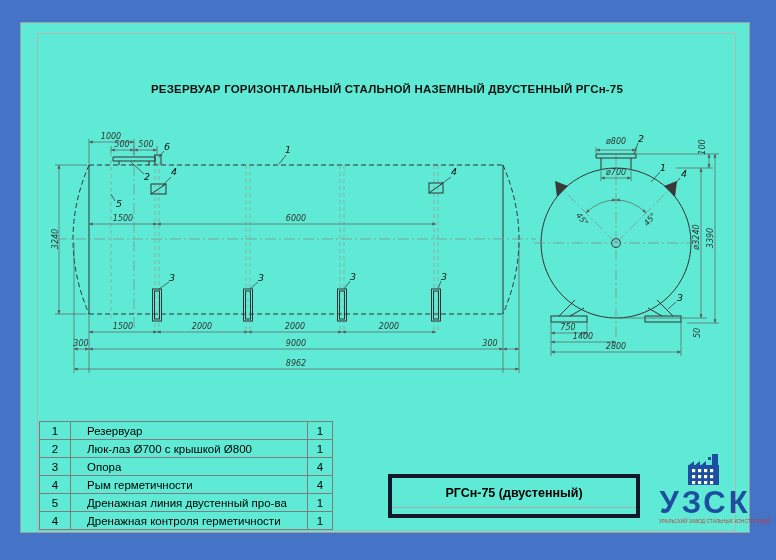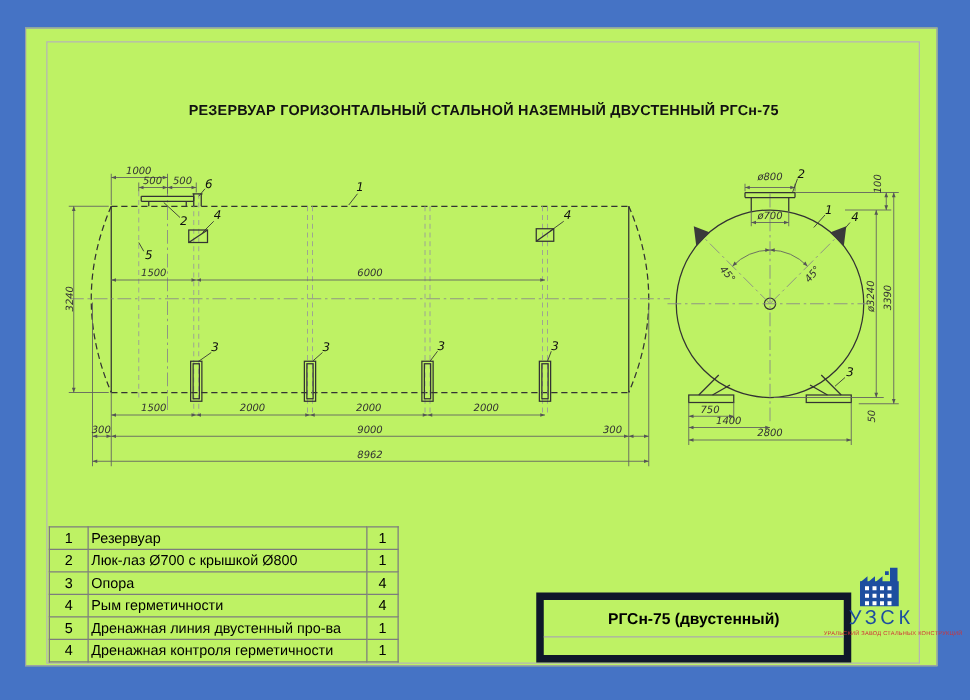--- a/index.html
+++ b/index.html
@@ -1,47 +1,47 @@
 <!DOCTYPE html>
 <html><head>
 <meta charset="utf-8">
 <style>
   html,body{margin:0;padding:0;}
   body{width:776px;height:560px;background:#4573c5;position:relative;overflow:hidden;
        font-family:"Liberation Sans","DejaVu Sans",sans-serif;}
-  .page{position:absolute;left:20px;top:22px;width:730px;height:511px;background:#bef264;
+  .page{position:absolute;left:20px;top:22px;width:730px;height:511px;background:#5eead4;
         border:1px solid #9aa0a8;box-sizing:border-box;}
   .frame{position:absolute;left:16px;top:10px;width:699px;height:498px;
          border:1px solid #b5b5b5;box-sizing:border-box;}
   .sheet-title{position:absolute;left:16px;top:60px;width:700px;text-align:center;
          font-size:11.5px;font-weight:bold;color:#111;letter-spacing:.2px;}
   svg text{font-family:"DejaVu Sans","Liberation Sans",sans-serif;}
   .dim{font-size:8px;font-style:italic;fill:#333;text-anchor:middle;}
   .dimv{font-size:8px;font-style:italic;fill:#333;text-anchor:middle;}
   .callout{font-size:9.5px;font-style:italic;fill:#111;text-anchor:middle;}
   .obj{stroke:#333;stroke-width:1;fill:none;}
   .objd{stroke:#333;stroke-width:1;fill:none;stroke-dasharray:5,3;}
   .cl{stroke:#888;stroke-width:.7;fill:none;stroke-dasharray:11,3,2,3;}
   .hid{stroke:#999;stroke-width:.7;fill:none;stroke-dasharray:4,3;}
   .dl{stroke:#606060;stroke-width:.7;fill:none;}
   .ldr{stroke:#333;stroke-width:.7;fill:none;}
   .parts{position:absolute;left:18px;top:398px;border-collapse:collapse;table-layout:fixed;}
   .parts td{border:1px solid #7d7d7d;height:17px;font-size:11.5px;color:#000;padding:0 4px;
             white-space:nowrap;overflow:hidden;}
   .parts td.no{width:22px;text-align:center;}
-  .parts td.nm{width:216px;padding-left:2px;}
+  .parts td.nm{width:216px;padding-left:16px;}
   .parts td.qt{width:16px;text-align:center;}
-  .tblock{position:absolute;left:408px;top:451px;width:252px;height:56px;
-          border:6px solid #0f172a;box-sizing:border-box;}
+  .tblock{position:absolute;left:367px;top:451px;width:252px;height:44px;
+          border:4px solid #0f172a;box-sizing:border-box;}
   .tblock .row1{height:29px;border-bottom:1px solid #ababab;display:flex;align-items:center;
           justify-content:center;font-size:12.5px;font-weight:bold;color:#000;}
   .tblock .row2{height:18px;display:flex;align-items:center;justify-content:center;
           font-size:11px;color:#000;}
   .logo{position:absolute;left:638px;top:431px;width:92px;text-align:center;}
-  .logo-name{font-size:16px;font-weight:normal;color:#1d4e9f;letter-spacing:3px;line-height:1;
+  .logo-name{font-size:31px;font-weight:bold;color:#1d4e9f;letter-spacing:3px;line-height:1;
              margin-top:1px;}
   .logo-tag{font-size:4.5px;color:#d03336;letter-spacing:.2px;white-space:nowrap;margin-top:1px;}
 </style>
 </head>
 <body>
 
 <div class="page">
   <div class="frame"></div>
 
   <div class="sheet-title">РЕЗЕРВУАР ГОРИЗОНТАЛЬНЫЙ СТАЛЬНОЙ НАЗЕМНЫЙ ДВУСТЕННЫЙ РГСн-75</div>

